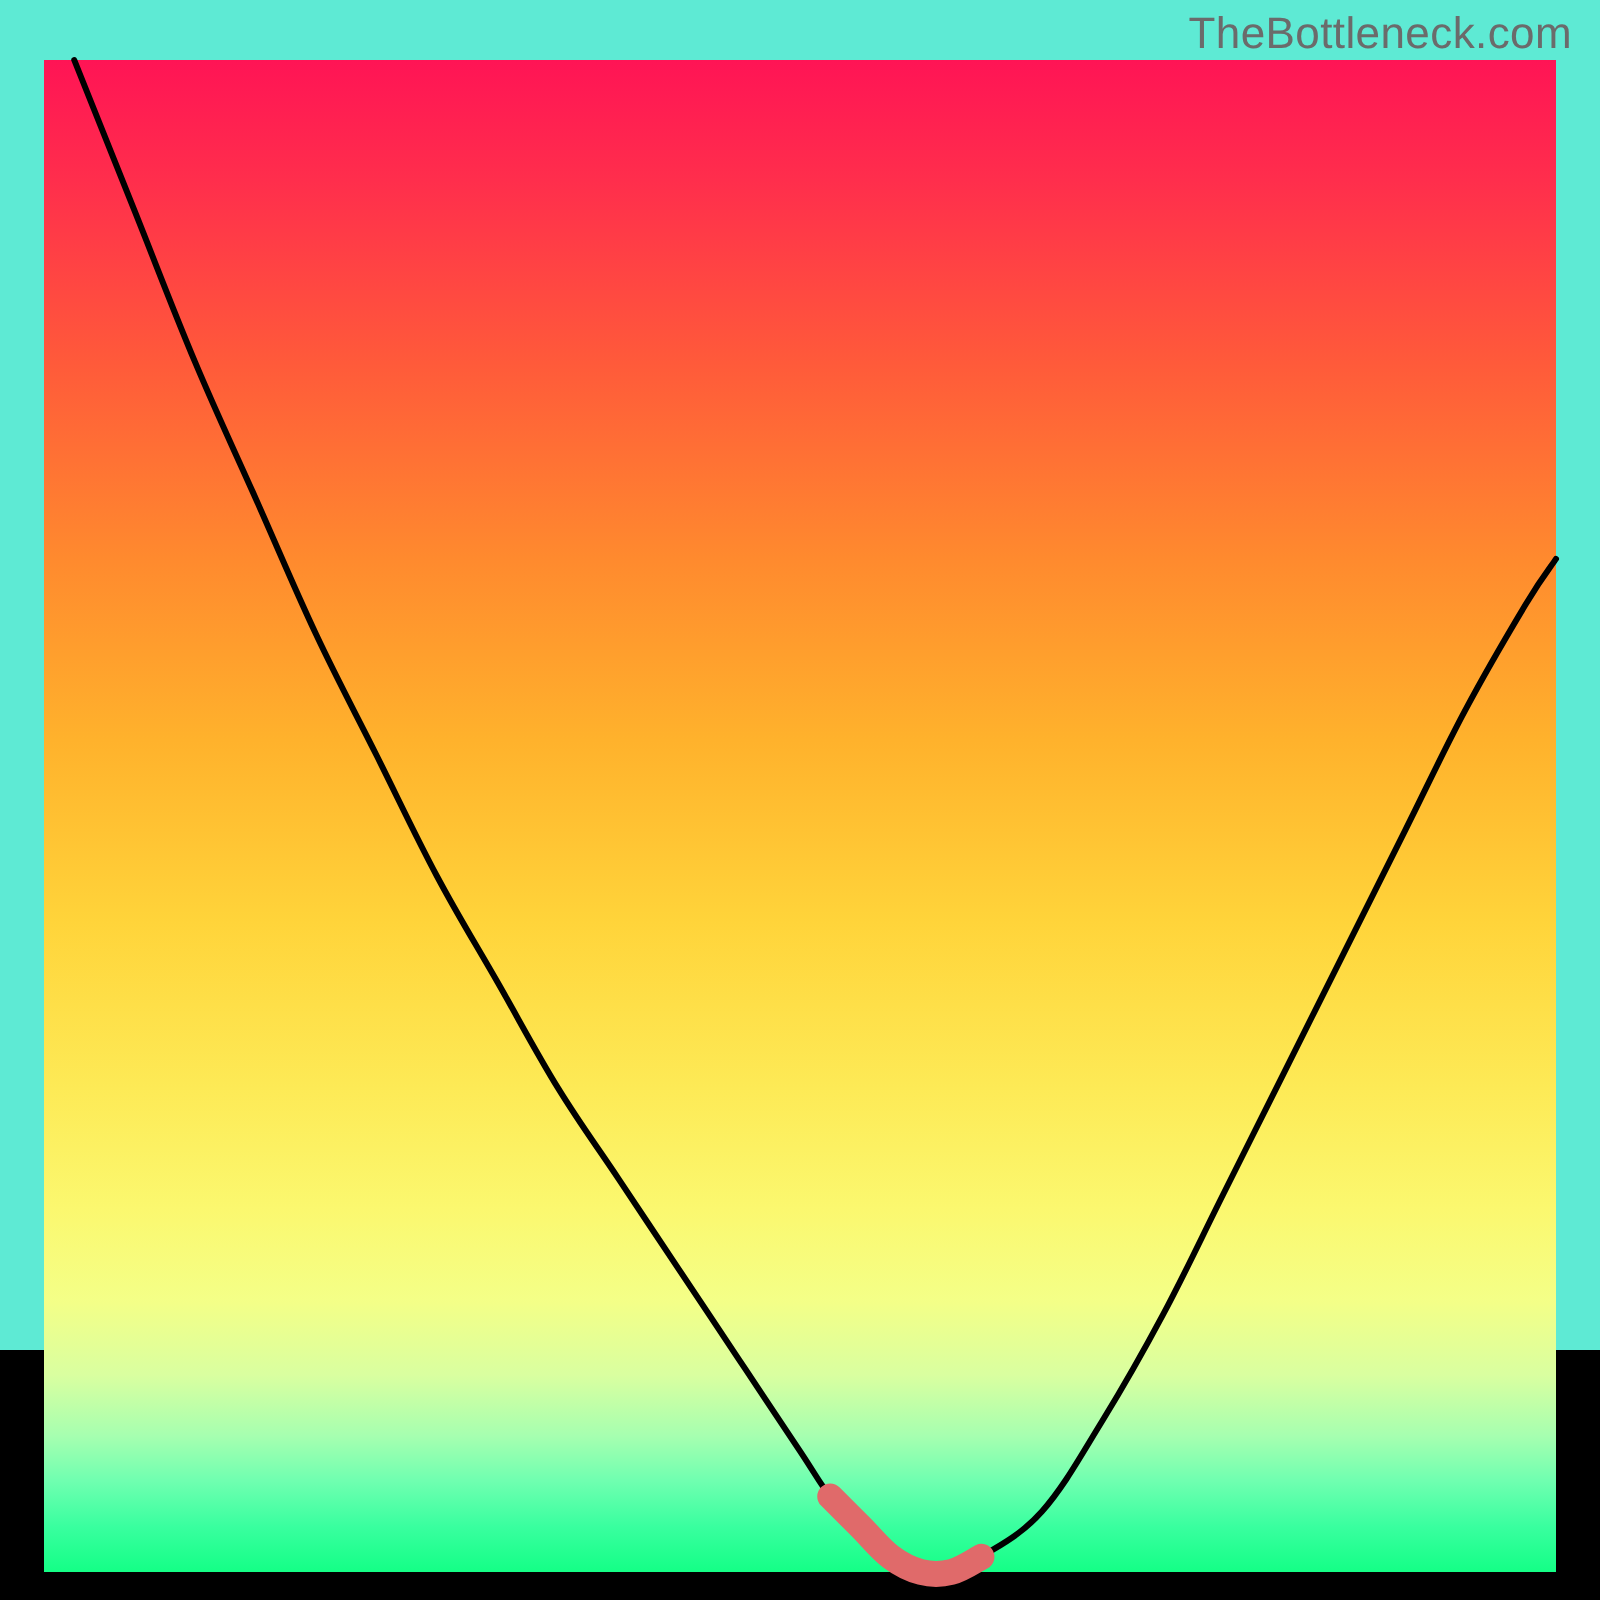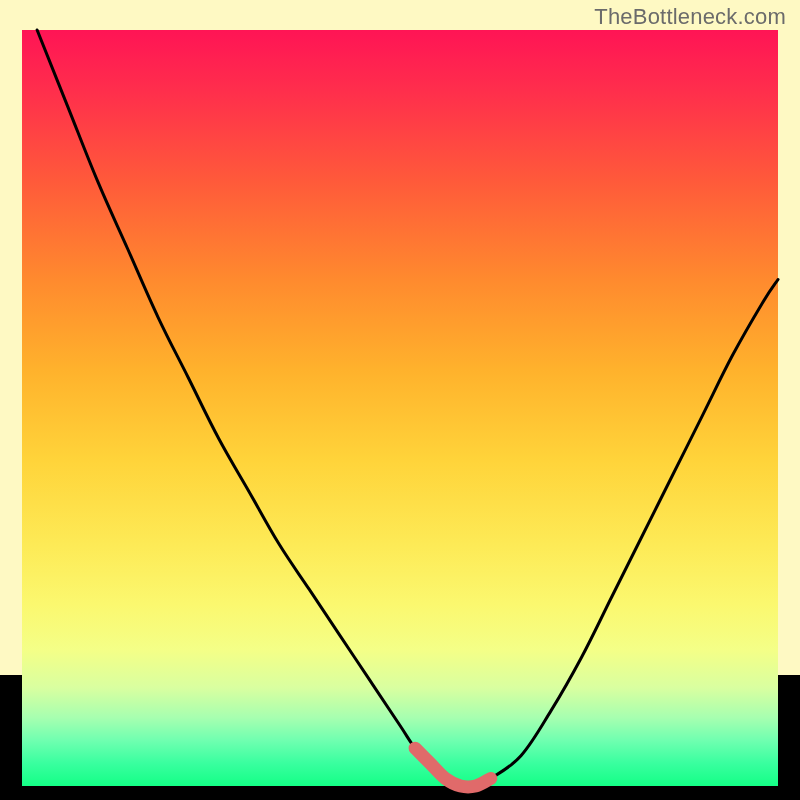--- a/index.html
+++ b/index.html
@@ -8,21 +8,21 @@
     width: 800px;
     height: 800px;
     background: #000;
     overflow: hidden;
     font-family: Arial, Helvetica, sans-serif;
   }
   .frame {
     position: relative;
     width: 800px;
     height: 675px;
-    background: #fef9c3;
+    background: #5eead4;
     text-align: right;
   }
   .watermark {
     position: absolute;
     top: 4px;
     right: 14px;
     color: #6b6b6b;
     font-size: 22px;
     font-weight: 500;
     letter-spacing: 0.2px;

